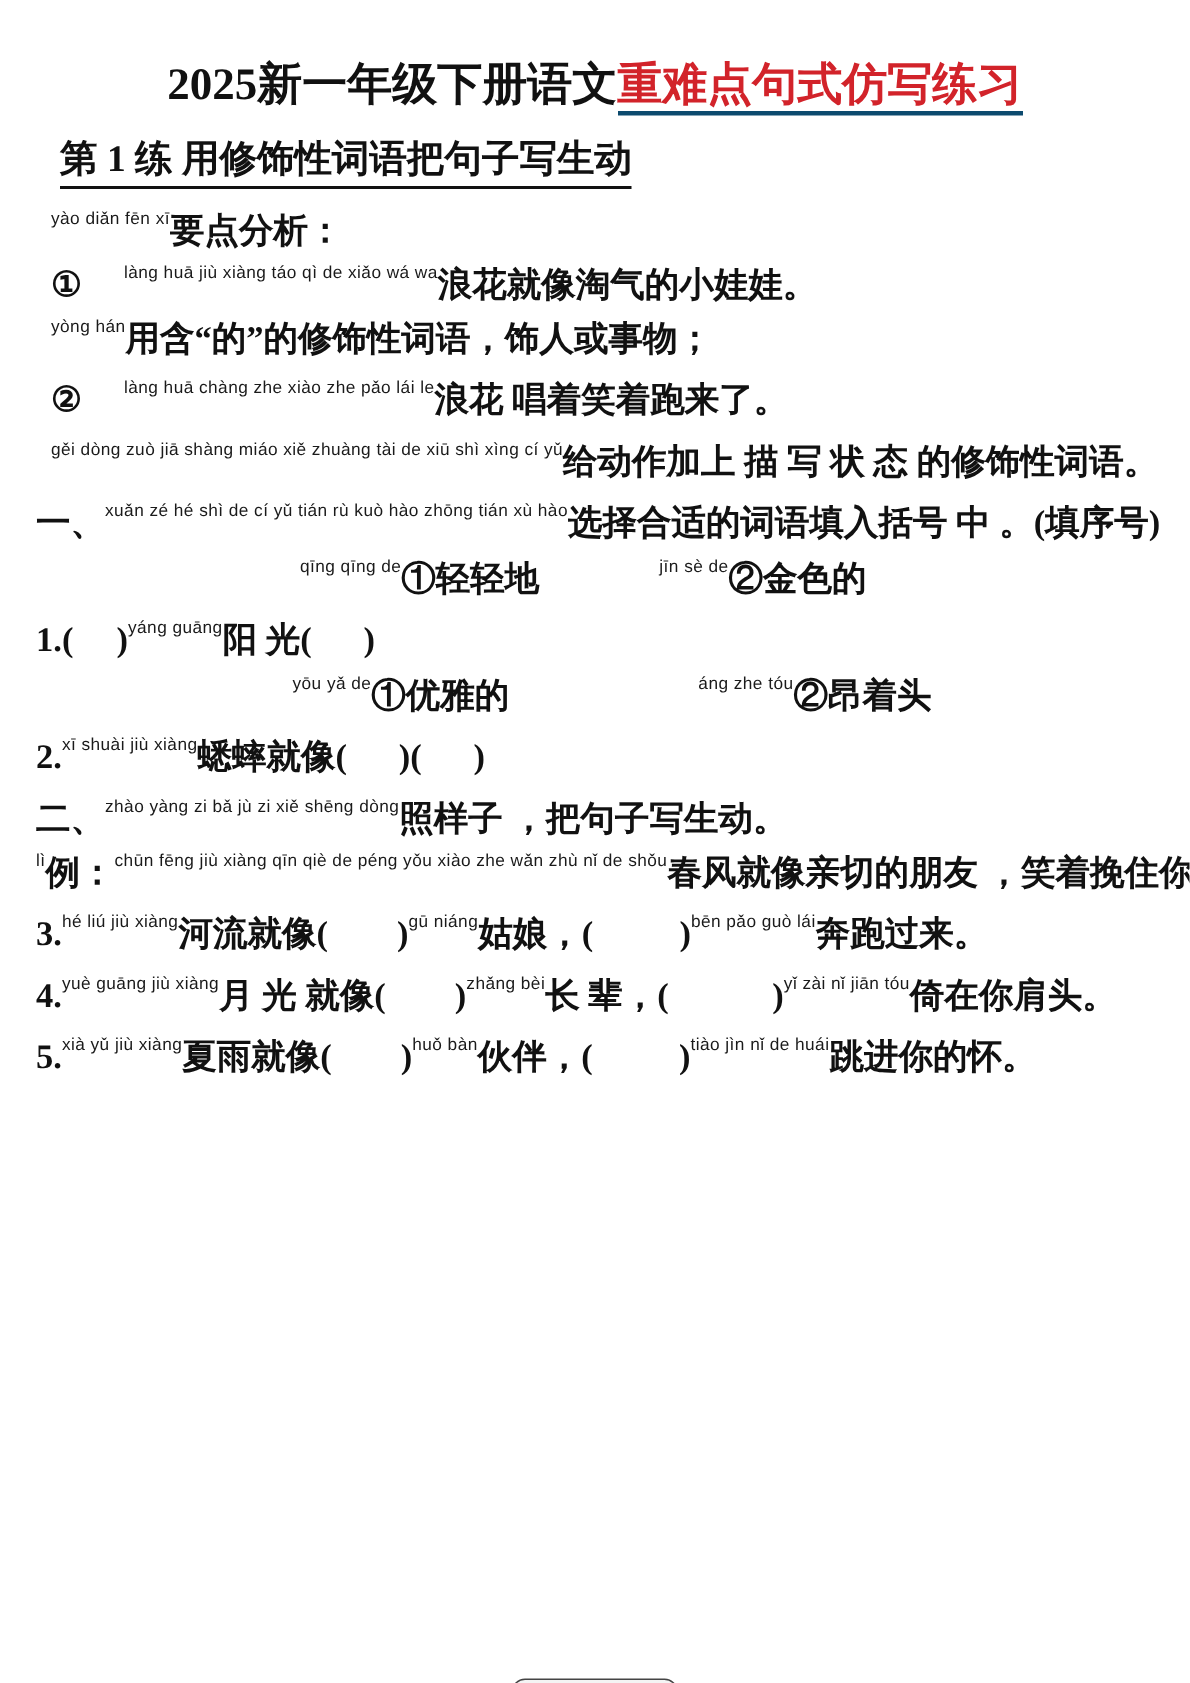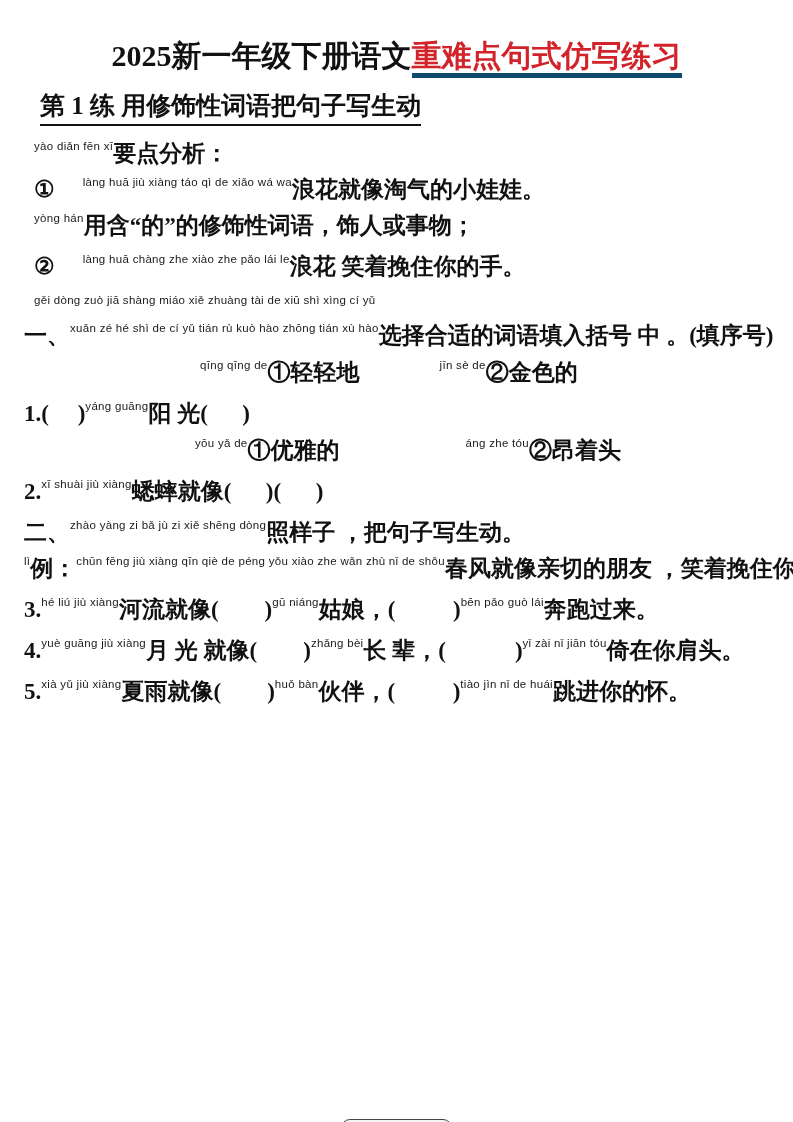--- a/index.html
+++ b/index.html
@@ -28,21 +28,21 @@
     margin: 36px 0 0 0;
     text-align: center;
     font-size: 30px;
     font-weight: bold;
     letter-spacing: 0px;
     white-space: nowrap;
   }
   .doc-title .plain { color: #111111; }
   .doc-title .accent {
     color: #d2232a;
-    border-bottom: 5px solid #0c4a6e;
+    border-bottom: 3px solid #0c4a6e;
     padding-bottom: 1px;
   }
 
   
   .sec-head {
     margin: 12px 0 0 40px;
     font-size: 25px;
     font-weight: bold;
     display: inline-block;
     border-bottom: 2px solid #111111;
@@ -174,29 +174,30 @@
       </span>
     </span>
   </div>
 
   <div class="row loose">
     <span class="ruby-line">
       <span class="marker">②</span>
       <span class="spacer-m"></span>
       <span class="rb">
         <span class="py">làng huā chàng zhe xiào zhe pǎo lái   le</span>
-        <span class="hz">浪花 笑着挽住你的手。</span>
+        <span class="hz">浪花 唱着笑着跑来了。</span>
       </span>
     </span>
   </div>
 
   <div class="row loose">
     <span class="ruby-line">
       <span class="rb">
         <span class="py">gěi dòng zuò  jiā shàng miáo xiě zhuàng tài  de  xiū  shì xìng cí   yǔ</span>
+        <span class="hz">给动作加上 描 写 状 态 的修饰性词语。</span>
       </span>
     </span>
   </div>
 
   <div class="row loose" style="padding-left:24px;">
     <span class="ruby-line">
       <span class="plainhz">一、</span>
       <span class="rb">
         <span class="py">xuǎn zé  hé shì de  cí  yǔ tián rù kuò hào zhōng      tián xù hào</span>
         <span class="hz">选择合适的词语填入括号 中 。(填序号)</span>

